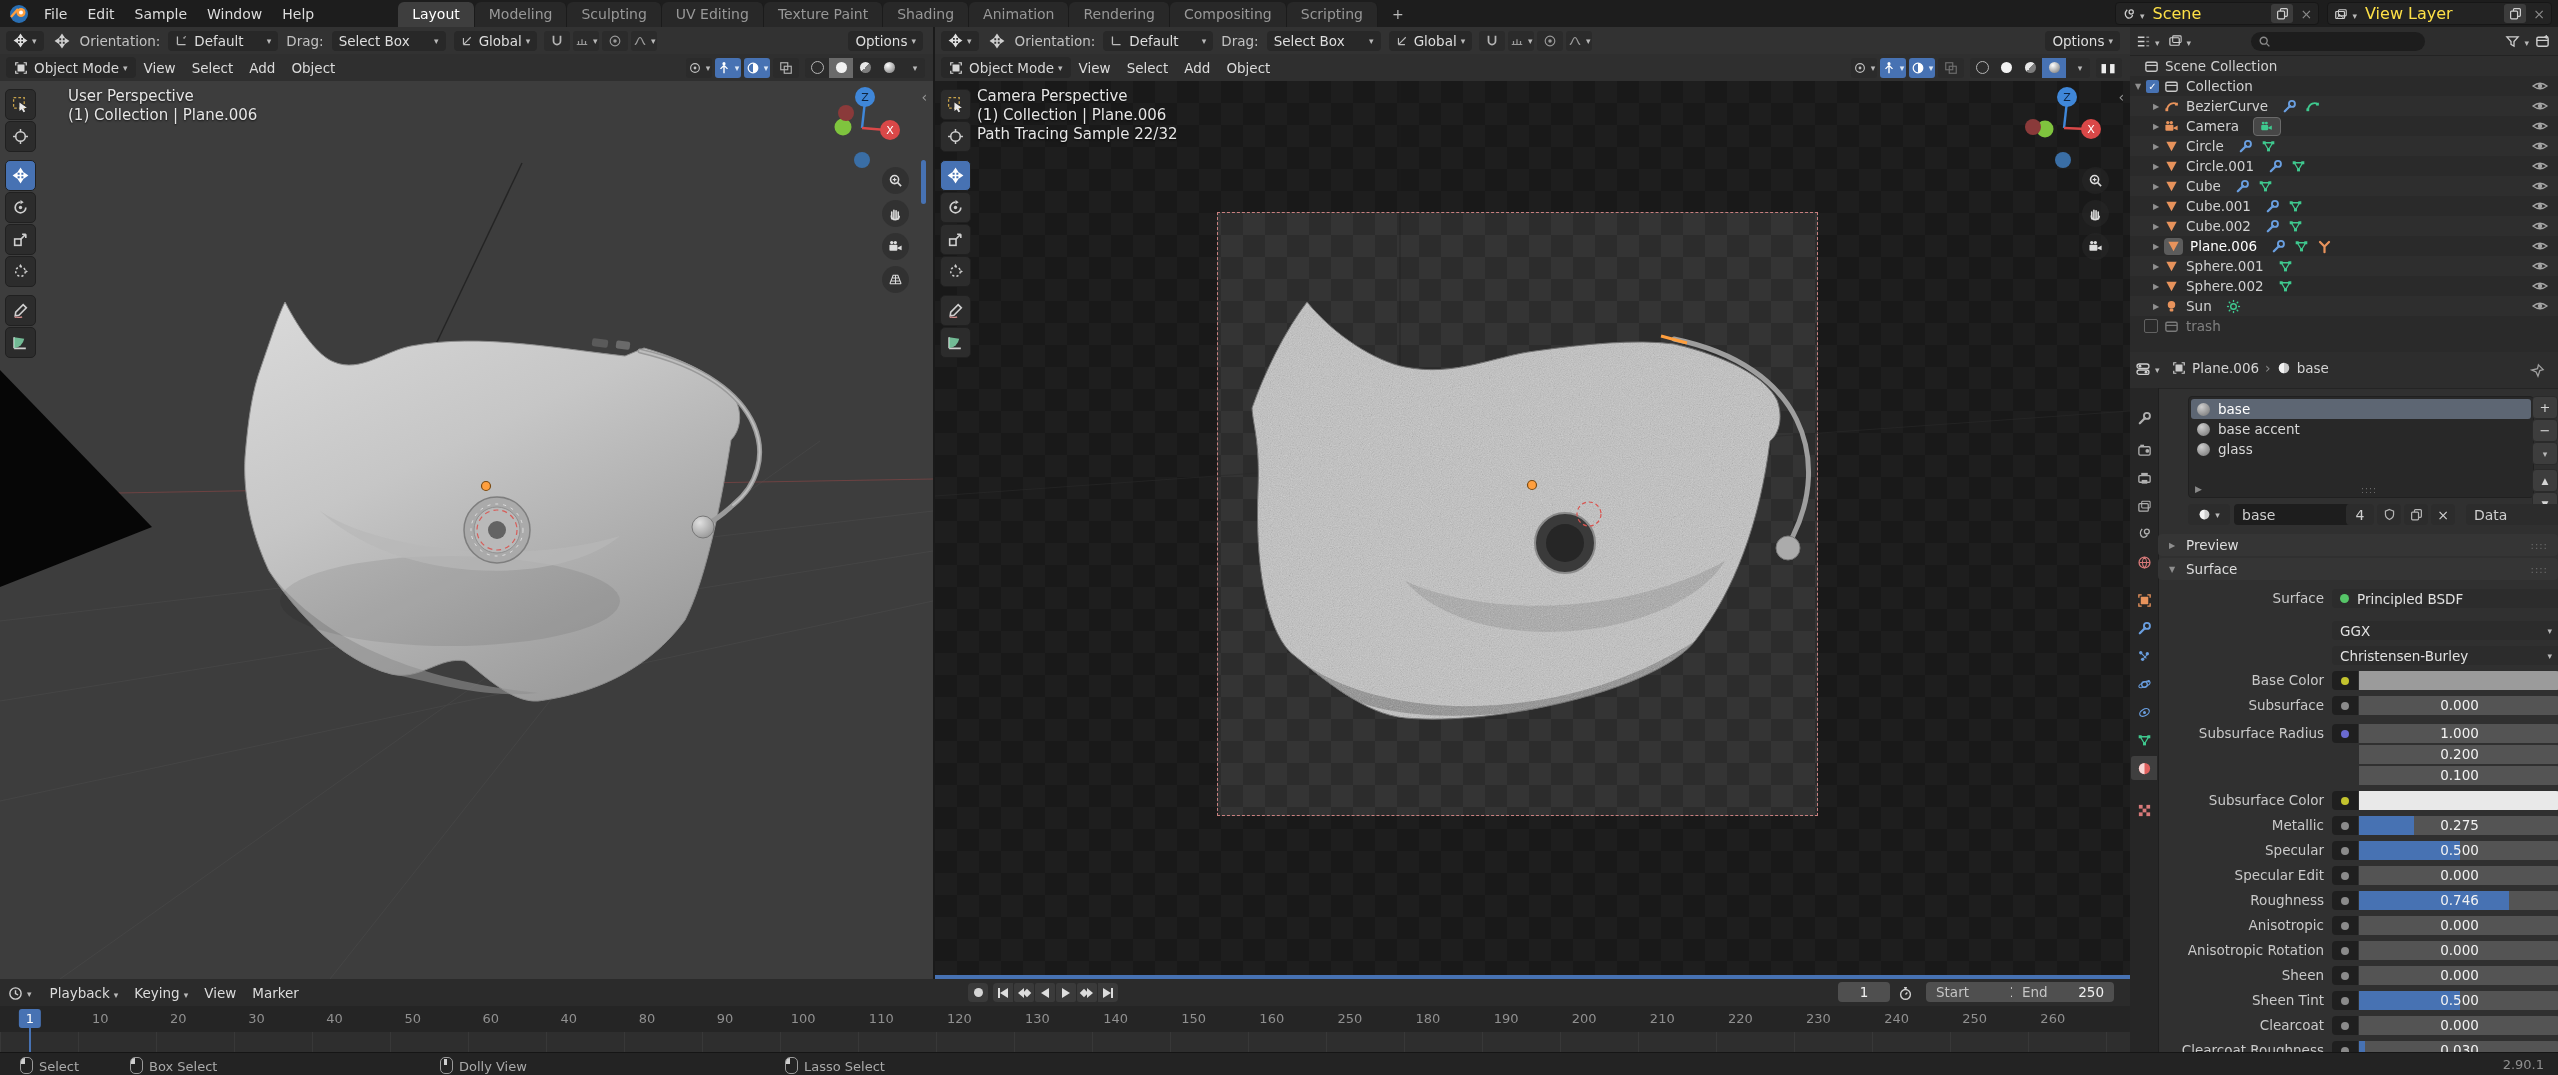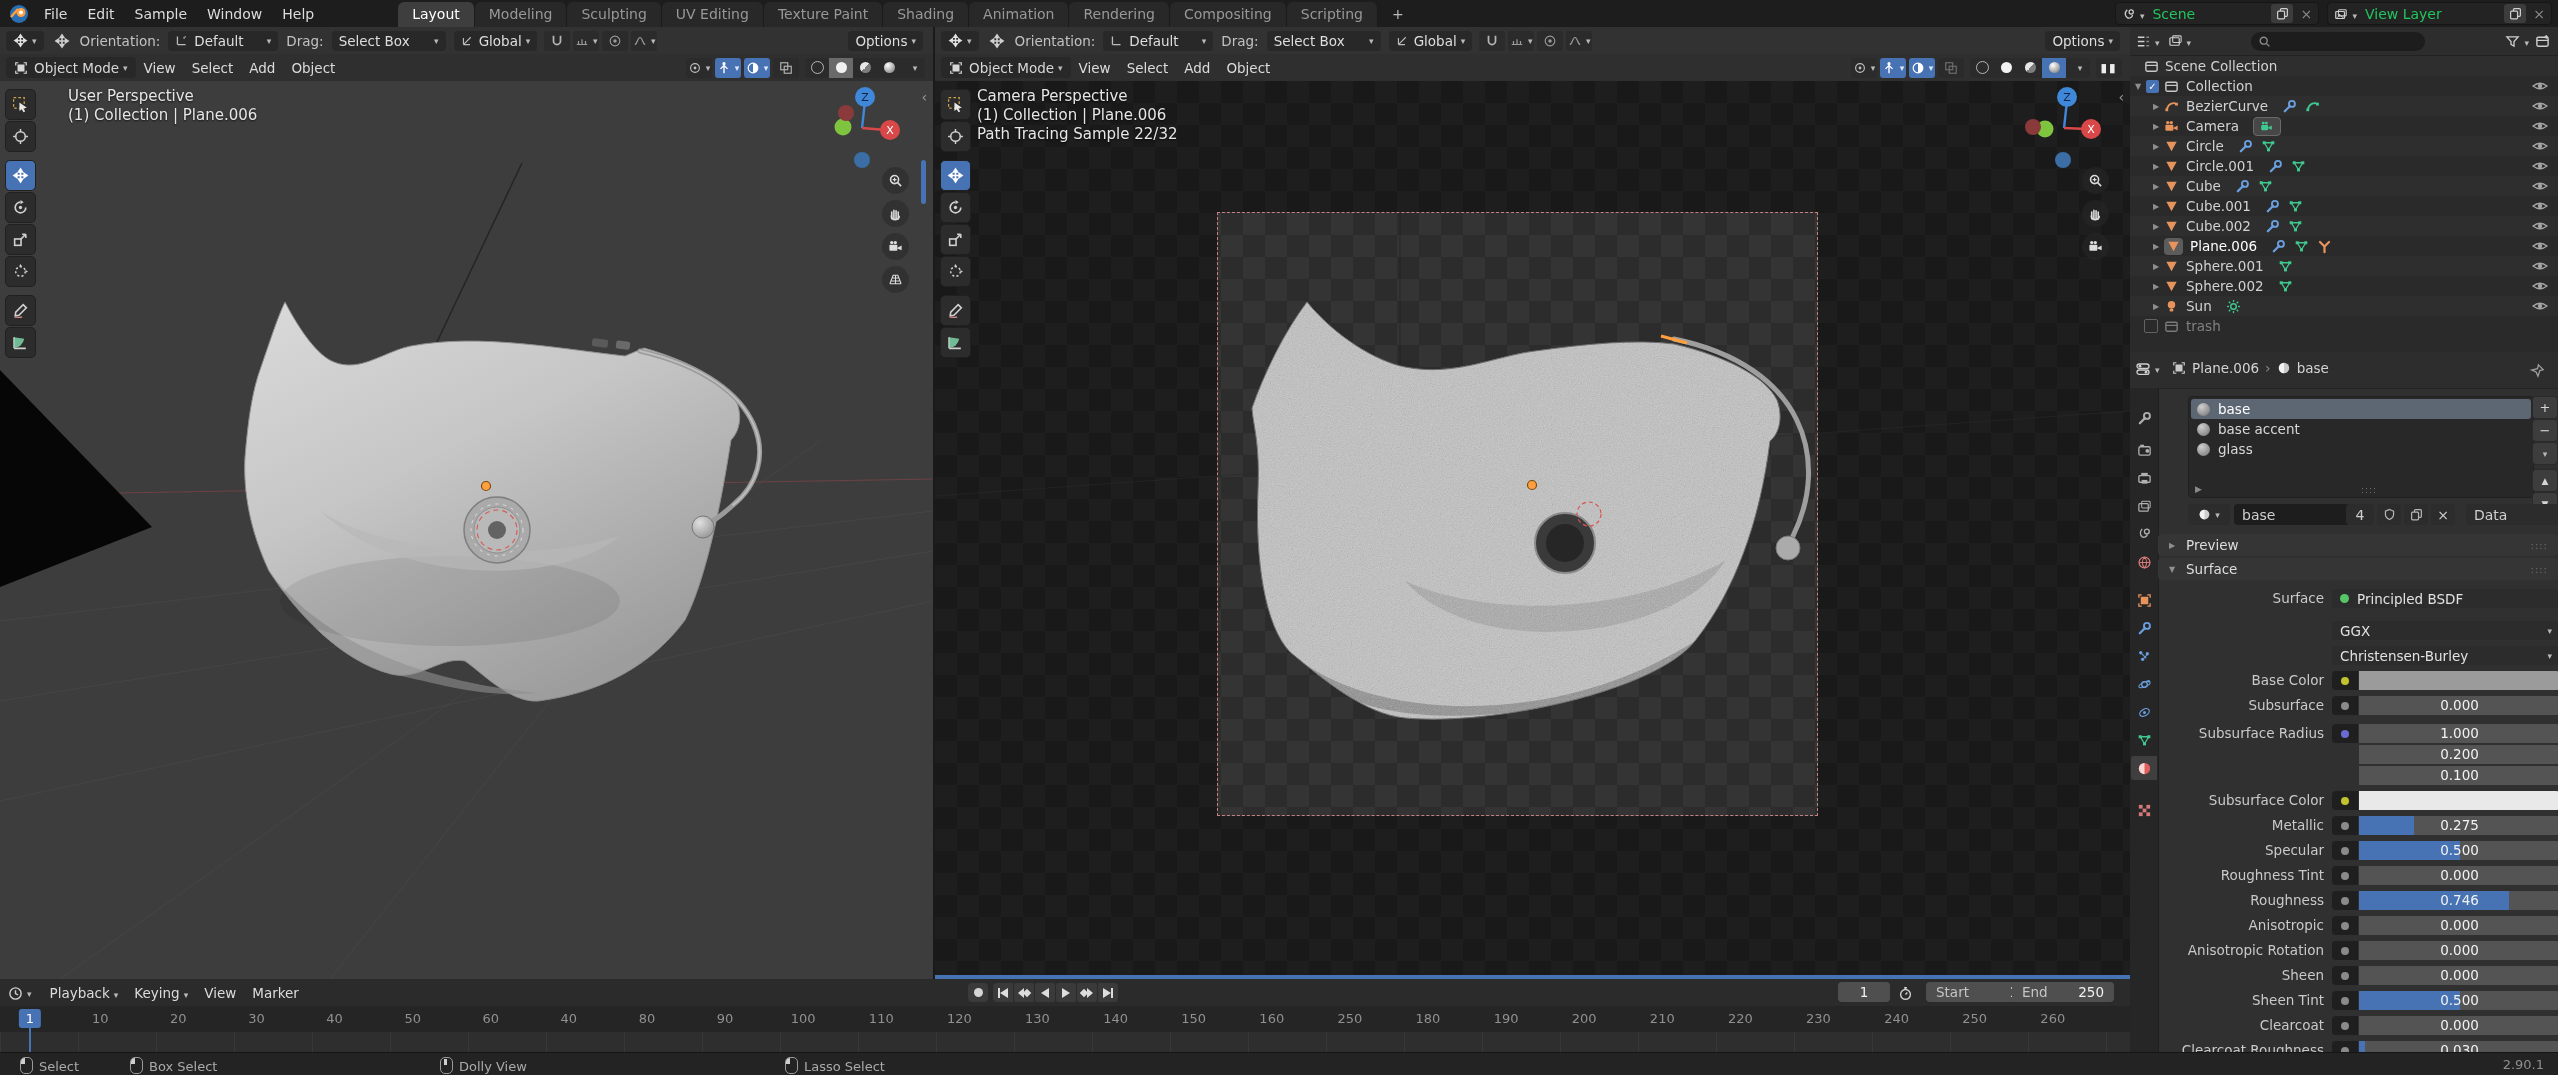--- a/index.html
+++ b/index.html
@@ -9,21 +9,21 @@
   .ic{display:inline-block;vertical-align:middle;}
   .cv{font-size:9px;color:#b9b9b9;margin-left:4px;}
   
   #topbar{position:absolute;left:0;top:0;width:2558px;height:27px;background:#1d1d1d;border-bottom:1px solid #131313;display:flex;align-items:center;}
   .menu{padding:0 10px;color:#dcdcdc;font-size:14px;cursor:default;}
   .tabs{display:flex;height:27px;align-items:flex-end;margin-left:26px;padding-left:48px;}
   .tab{padding:4px 14px 5px;font-size:14px;color:#989898;background:#282828;border-right:1px solid #1b1b1b;border-radius:6px 6px 0 0;}
   .tab.active{background:#3e3e3e;color:#ffffff;}
   .tab.add{background:transparent;color:#bbb;border:none;}
   .idchip{display:flex;align-items:center;background:#232323;border:1px solid #161616;border-radius:4px;height:21px;margin-left:8px;}
-  .idchip .txt{padding:0 8px;font-size:14px;color:#22c55e;}
+  .idchip .txt{padding:0 8px;font-size:16px;color:#fde047;}
   .sqbtn{width:22px;height:19px;background:#3c3c3c;border-radius:3px;display:flex;align-items:center;justify-content:center;margin:0 1px;color:#cfcfcf;}
   .sqbtn.dim{background:transparent;color:#8a8a8a;}
   
   .vp{position:absolute;top:27px;height:952px;overflow:hidden;}
   #vp-left{left:0;width:933px;border-right:2px solid #1a1a1a;}
   #vp-right{left:935px;width:1195px;border-right:2px solid #1a1a1a;}
   .toolrow{position:absolute;left:0;top:0;width:100%;height:27px;background:#323232;border-bottom:1px solid #272727;display:flex;align-items:center;font-size:13.5px;color:#cfcfcf;}
   .vphead{position:absolute;left:0;top:27px;width:100%;height:27px;background:#2f2f2f;border-bottom:3px solid #fdba74;display:flex;align-items:center;font-size:13.5px;color:#d8d8d8;}
   .canvas{position:absolute;left:0;top:54px;right:0;bottom:0;background:#3d3d3d;}
   .ddchip{display:flex;align-items:center;background:#282828;border-radius:4px;height:20px;padding:0 7px;margin:0 4px;color:#dedede;}
@@ -1308,21 +1308,21 @@
     <span class="socket">
         <span class="sdot" style="background:#8a8a8a"></span>
       </span>
     <span class="slider">
         <span class="fill" style="width: 50%;"></span>
         <span class="sval">0.500</span>
       </span>
 
   </div>
   <div class="prow" style="top:513px">
-    <span class="plabel">Roughness Tint</span>
+    <span class="plabel">Specular Edit</span>
     <span class="socket">
         <span class="sdot" style="background:#8a8a8a"></span>
       </span>
     <span class="slider">
         <span class="fill" style="width: 0%;"></span>
         <span class="sval">0.000</span>
       </span>
 
   </div>
   <div class="prow" style="top:538px">

